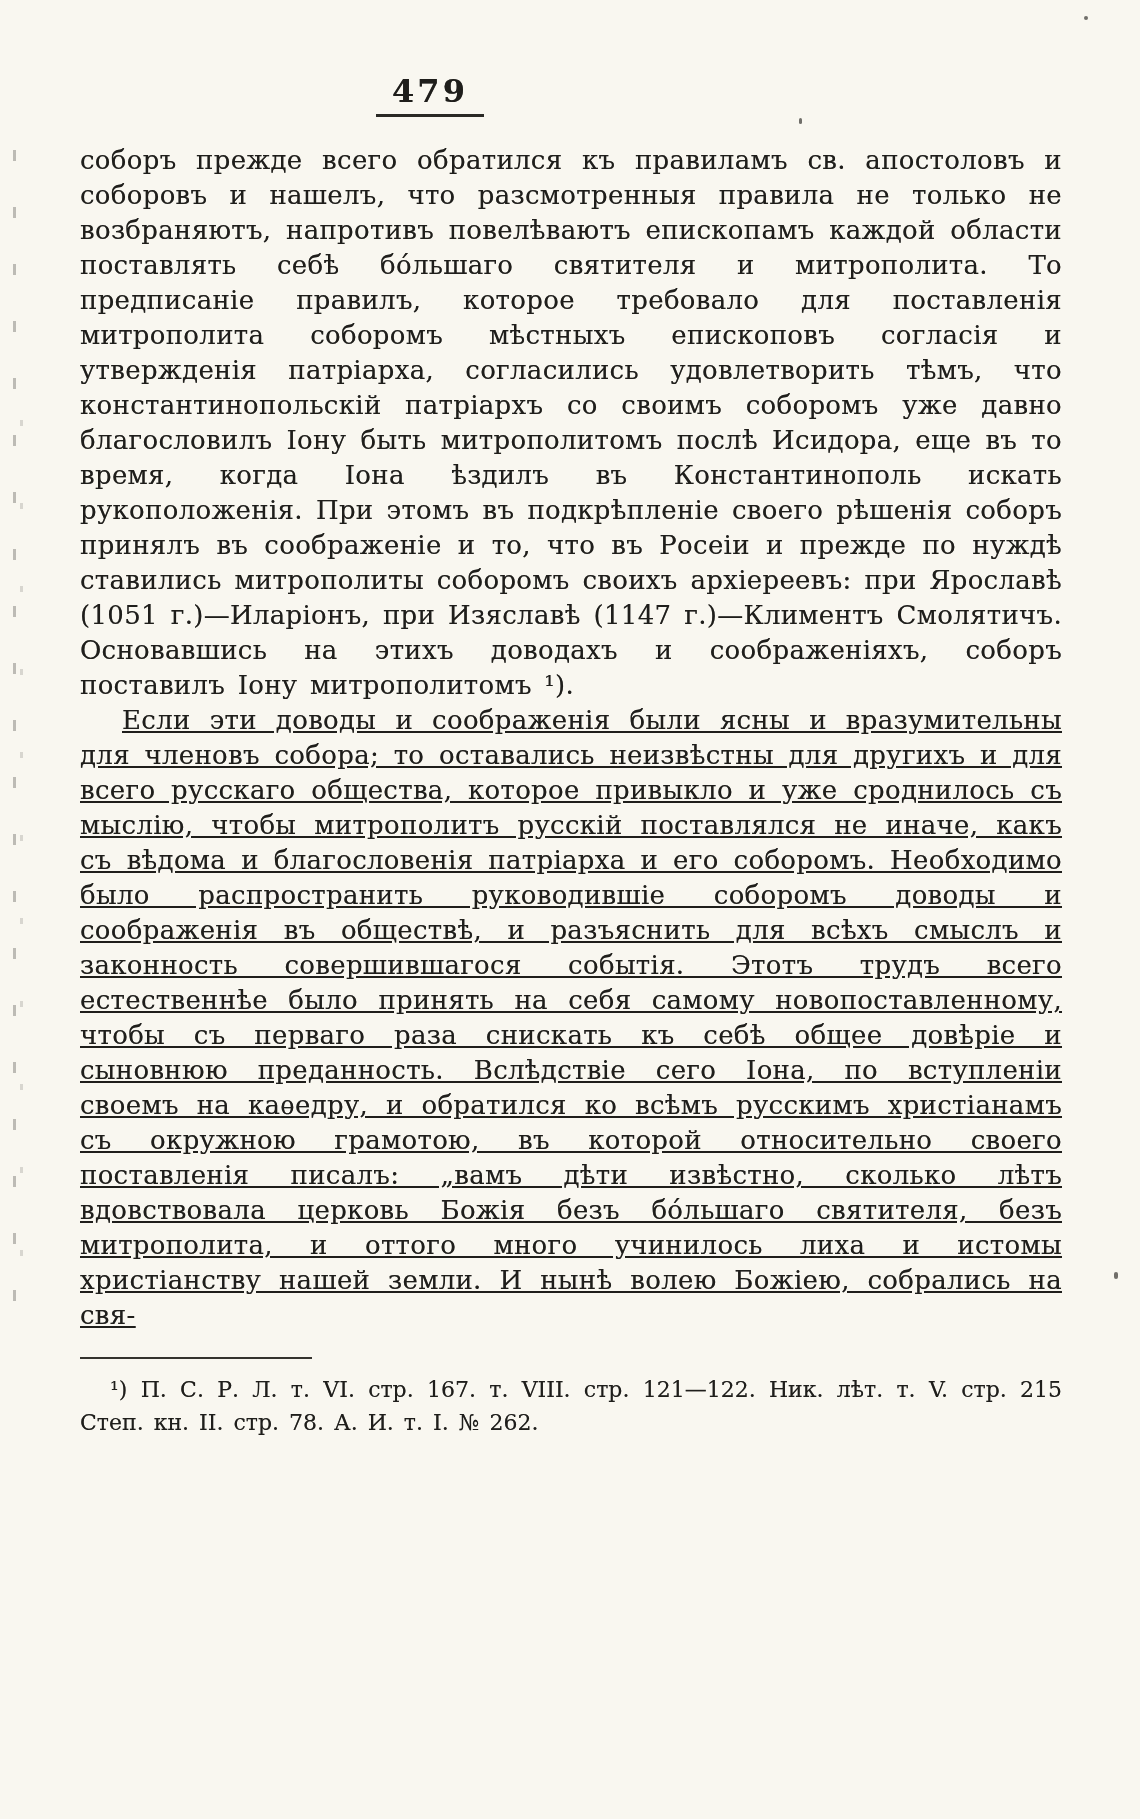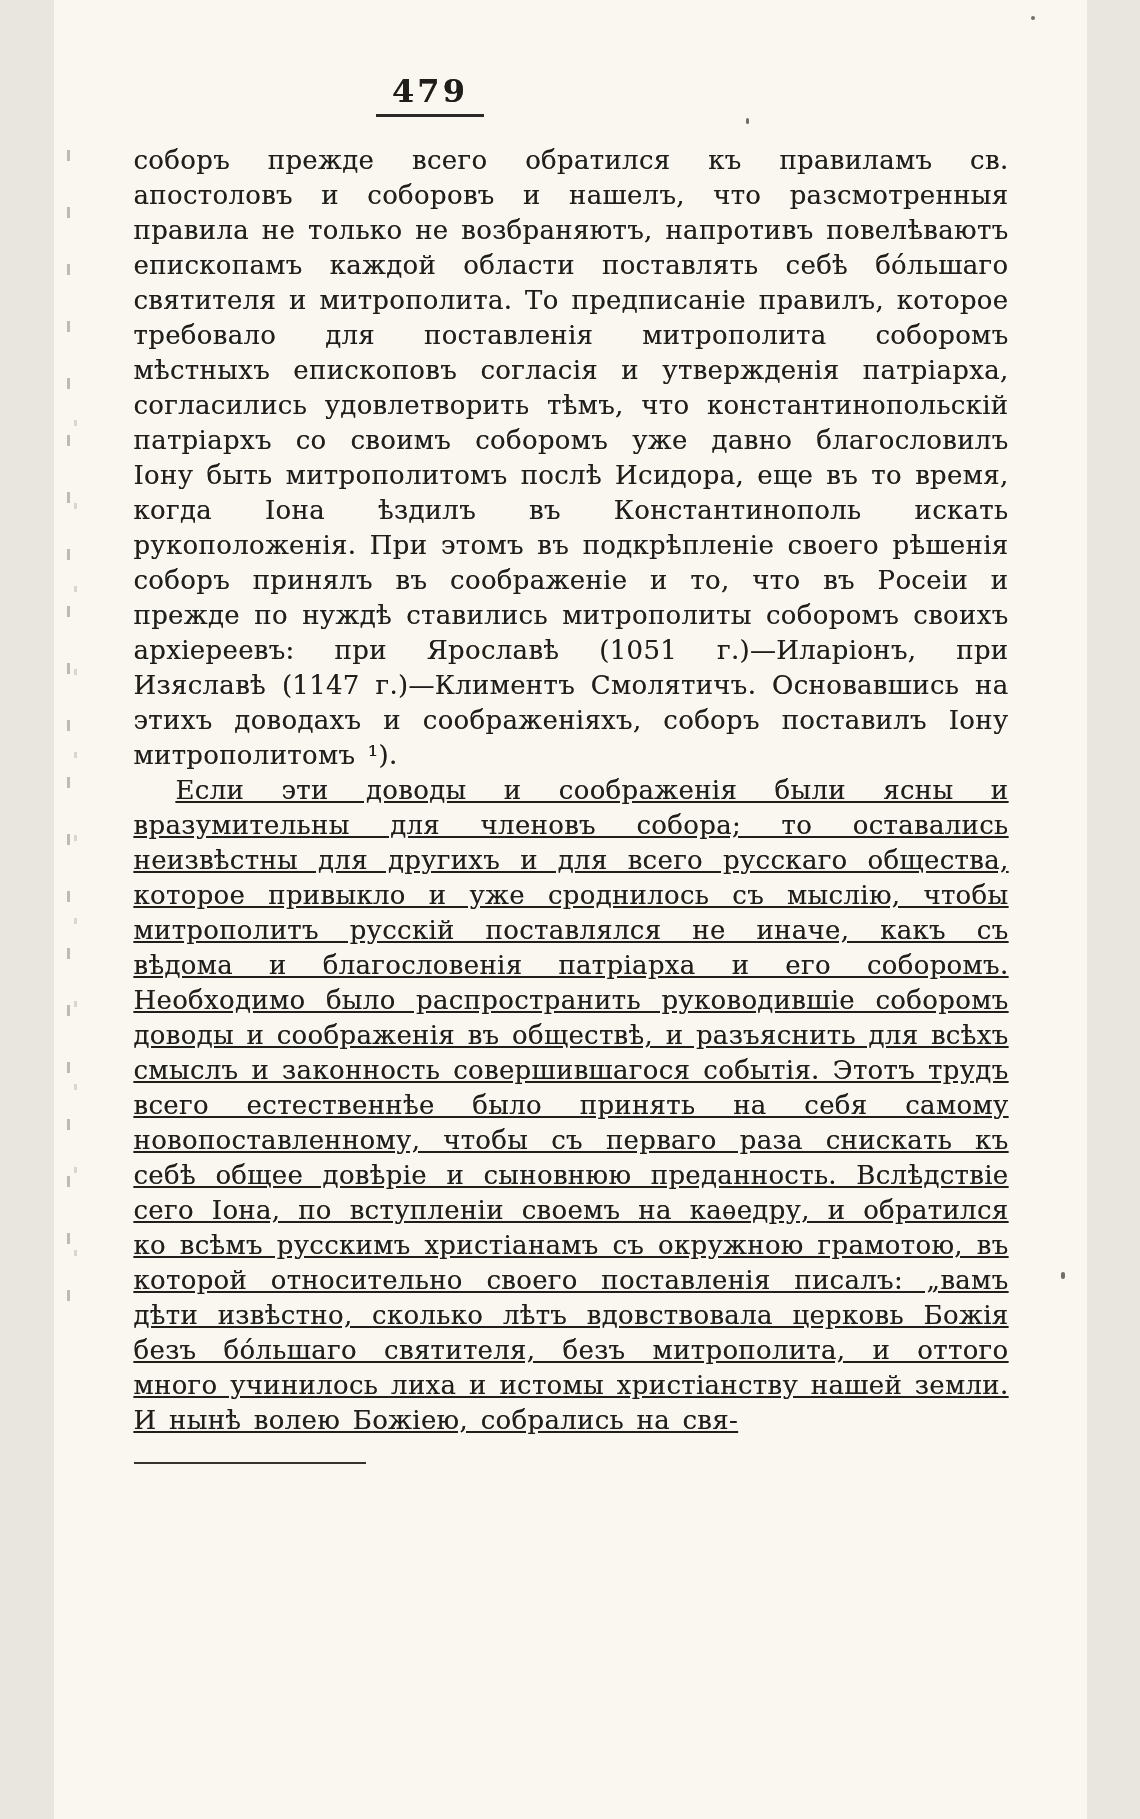--- a/index.html
+++ b/index.html
@@ -2,21 +2,21 @@
 <html><head>
 <meta charset="utf-8">
 <style>
   html, body {
     margin: 0;
     padding: 0;
     background: #e8e6df;
   }
   .page {
     position: relative;
-    width: 1033px;
+    width: 1140px;
     height: 1819px;
     margin: 0 auto;
     background: #f9f7f0;
     overflow: hidden;
     font-family: "DejaVu Serif", "Liberation Serif", serif;
     color: #1f1e1b;
   }
   
   .margin-marks {
     position: absolute;
@@ -118,15 +118,16 @@
     <div class="page-number">479</div>
   </div>
 
   <div class="text-block">
     <p class="para">соборъ прежде всего обратился къ правиламъ св. апостоловъ и соборовъ и нашелъ, что разсмотренныя правила не только не возбраняютъ, напротивъ повелѣваютъ епископамъ каждой области поставлять себѣ бо́льшаго святителя и митрополита. То предписаніе правилъ, которое требовало для поставленія митрополита соборомъ мѣстныхъ епископовъ согласія и утвержденія патріарха, согласились удовлетворить тѣмъ, что константинопольскій патріархъ со своимъ соборомъ уже давно благословилъ Іону быть митрополитомъ послѣ Исидора, еще въ то время, когда Іона ѣздилъ въ Константинополь искать рукоположенія. При этомъ въ подкрѣпленіе своего рѣшенія соборъ принялъ въ соображеніе и то, что въ Росеіи и прежде по нуждѣ ставились митрополиты соборомъ своихъ архіереевъ: при Ярославѣ (1051 г.)—Иларіонъ, при Изяславѣ (1147 г.)—Климентъ Смолятичъ. Основавшись на этихъ доводахъ и соображеніяхъ, соборъ поставилъ Іону митрополитомъ ¹).</p>
     <p class="para indent">Если эти доводы и соображенія были ясны и вразумительны для членовъ собора; то оставались неизвѣстны для другихъ и для всего русскаго общества, которое привыкло и уже сроднилось съ мыслію, чтобы митрополитъ русскій поставлялся не иначе, какъ съ вѣдома и благословенія патріарха и его соборомъ. Необходимо было распространить руководившіе соборомъ доводы и соображенія въ обществѣ, и разъяснить для всѣхъ смыслъ и законность совершившагося событія. Этотъ трудъ всего естественнѣе было принять на себя самому новопоставленному, чтобы съ перваго раза снискать къ себѣ общее довѣріе и сыновнюю преданность. Вслѣдствіе сего Іона, по вступленіи своемъ на каѳедру, и обратился ко всѣмъ русскимъ христіанамъ съ окружною грамотою, въ которой относительно своего поставленія писалъ: „вамъ дѣти извѣстно, сколько лѣтъ вдовствовала церковь Божія безъ бо́льшаго святителя, безъ митрополита, и оттого много учинилось лиха и истомы христіанству нашей земли. И нынѣ волею Божіею, собрались на свя-</p>
   </div>
 
   <div class="footnote-block">
     <div class="footnote-rule"></div>
+    <div class="footnote">¹) П. С. Р. Л. т. VI. стр. 167. т. VIII. стр. 121—122. Ник. лѣт. т. V. стр. 215 Степ. кн. II. стр. 78. А. И. т. I. № 262.</div>
   </div>
 
 </div>
 
 </body></html>

